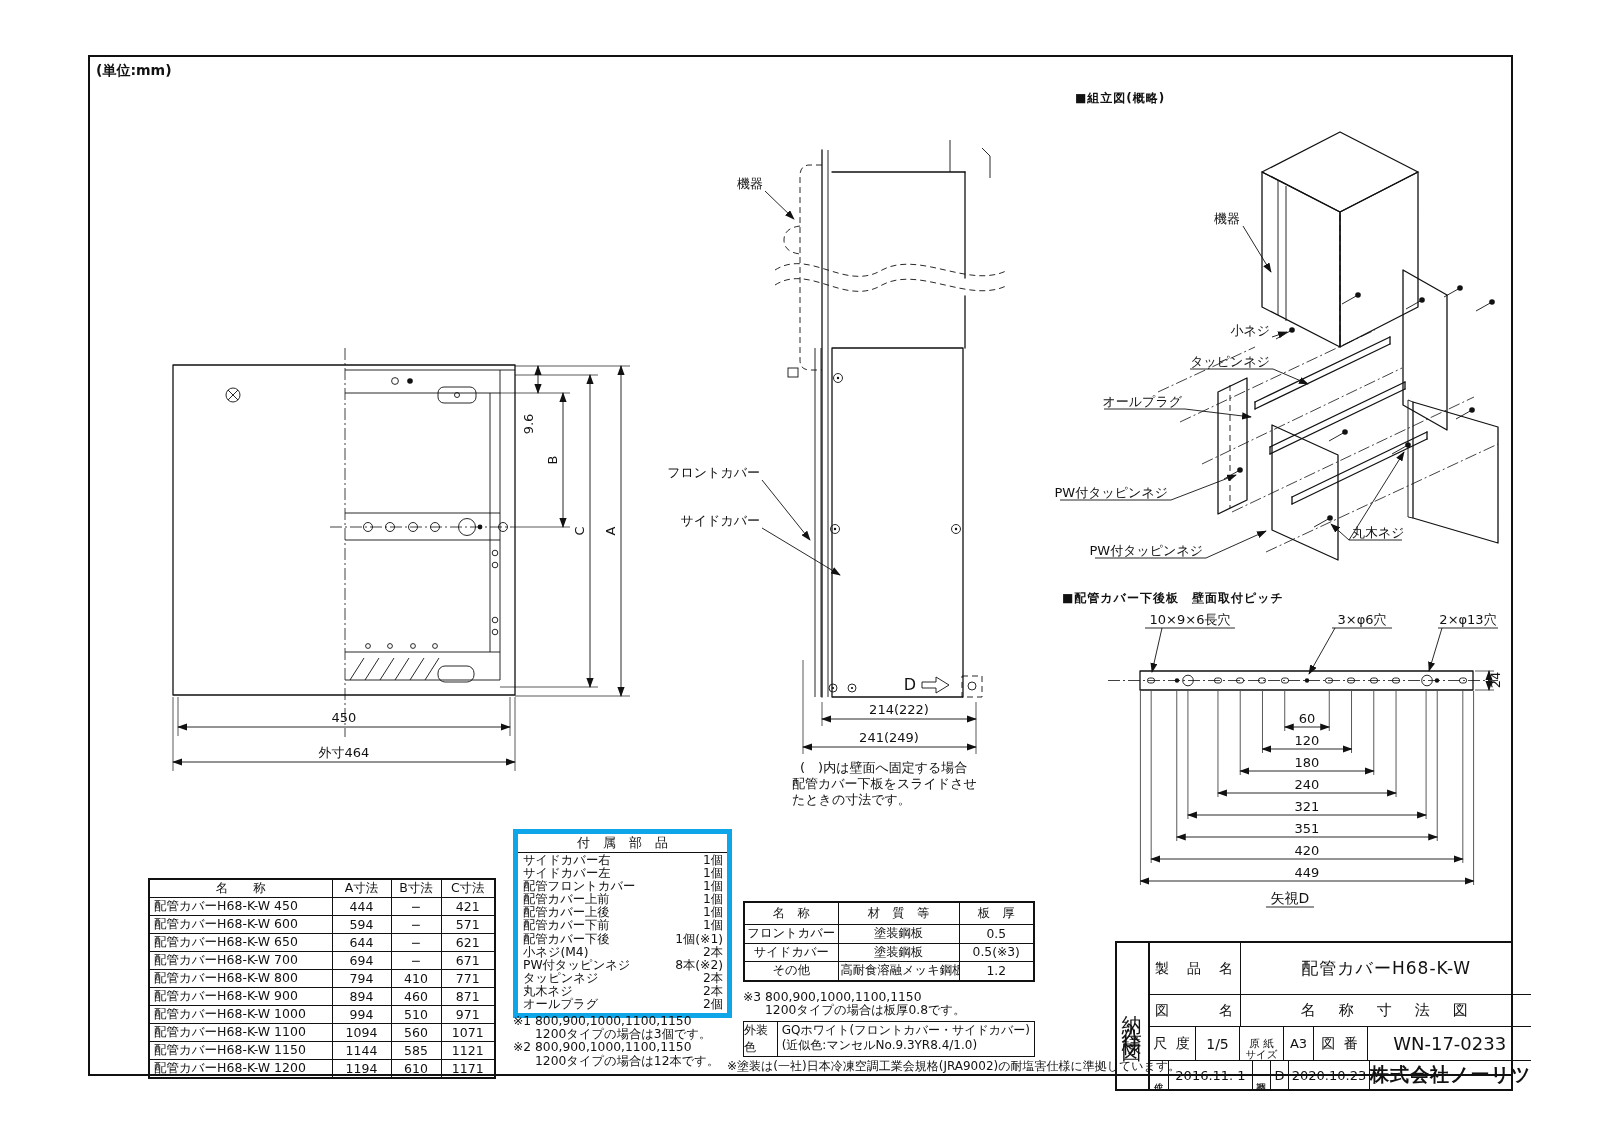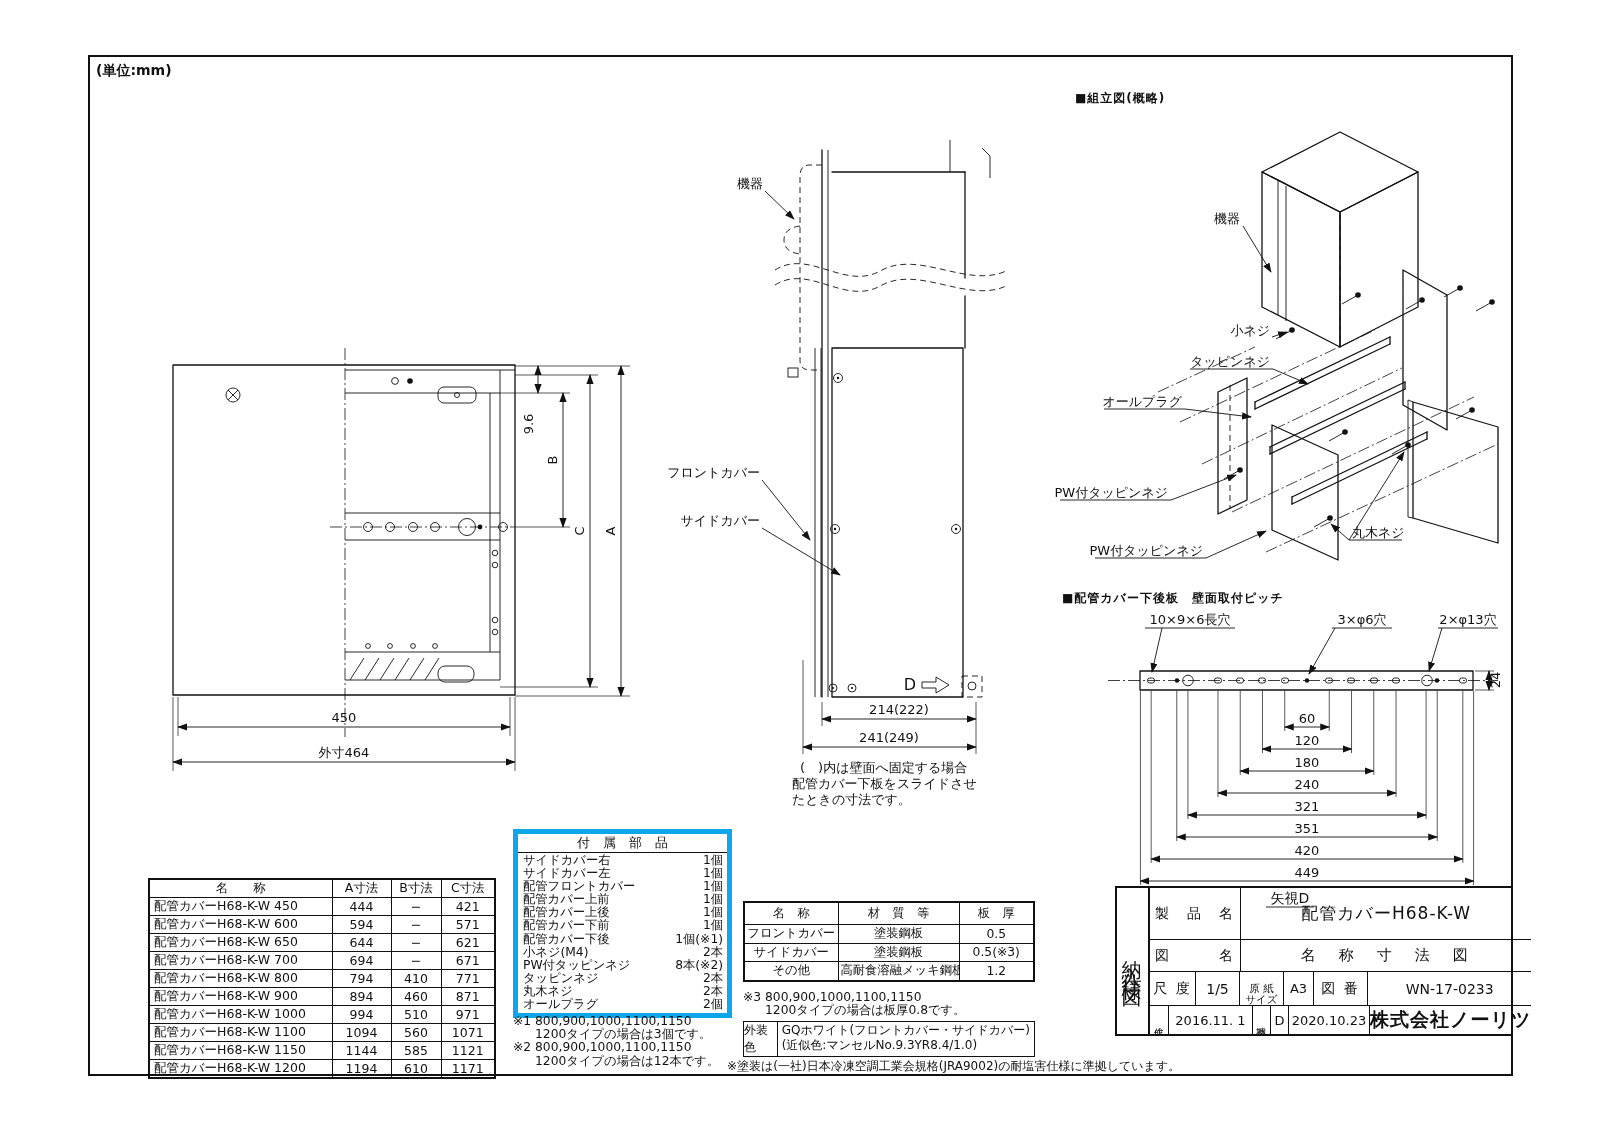--- a/index.html
+++ b/index.html
@@ -44,21 +44,21 @@
       text-align:center;padding:0 2px;white-space:nowrap;overflow:hidden;}
   .mat-table th{height:21px;}
   .mat-table td{height:17.5px;}
 
   .color-box{display:flex;border:1.5px solid #111;width:290px;font-size:12px;}
   .color-label{width:46px;border-right:1.5px solid #111;display:flex;align-items:center;justify-content:center;}
   .color-val{padding:1px 4px;line-height:14.5px;white-space:nowrap;}
   .paint-note{font-size:12px;}
 
   
-  .tblock{left:1115px;top:886px;width:394px;height:146px;border:2px solid #111;display:flex;}
+  .tblock{left:1115px;top:941px;width:394px;height:146px;border:2px solid #111;display:flex;}
   .tb-doc{width:31px;border-right:2px solid #111;display:flex;align-items:center;justify-content:center;
       writing-mode:vertical-rl;text-orientation:upright;font-size:20px;letter-spacing:7px;}
   .tb-right{flex:1;display:flex;flex-direction:column;}
   .tb-row{display:flex;border-bottom:1.5px solid #111;}
   .tb-row:last-child{border-bottom:none;}
   .tb-cell{display:flex;align-items:center;justify-content:center;border-right:1.5px solid #111;
       white-space:nowrap;overflow:hidden;}
   .tb-cell:last-child{border-right:none;}
   .r1{height:51px;} .r2{height:31px;} .r3{height:33px;} .r4{flex:1;}
   .tb-lab{font-size:14px;letter-spacing:2px;}
@@ -611,21 +611,21 @@
       </div>
       <div class="tb-row r3">
         <div class="tb-cell tb-lab" style="width:45px;">尺 度</div>
         <div class="tb-cell" style="width:43px;font-size:14px;">1/5</div>
         <div class="tb-cell" style="width:43px;flex-direction:column;font-size:10.5px;line-height:11px;justify-content:flex-end;">
           <div>原 紙</div>
           <div>サイズ</div>
         </div>
         <div class="tb-cell" style="width:29px;font-size:13px;">A3</div>
         <div class="tb-cell tb-lab" style="width:53px;">図 番</div>
-        <div class="tb-cell" style="flex:1;font-size:14px;">WN-17-0233</div>
+        <div class="tb-cell" style="flex:1;font-size:18px;">WN-17-0233</div>
       </div>
       <div class="tb-row r4">
         <div class="tb-cell vert2" style="width:18px;">作成</div>
         <div class="tb-cell" style="width:83px;font-size:13px;">2016.11. 1</div>
         <div class="tb-cell vert2" style="width:17px;">調整</div>
         <div class="tb-cell" style="width:17px;font-size:13px;">D</div>
         <div class="tb-cell" style="width:80px;font-size:13px;">2020.10.23</div>
         <div class="tb-cell company" style="flex:1;">株式会社ノーリツ</div>
       </div>
     </div>

